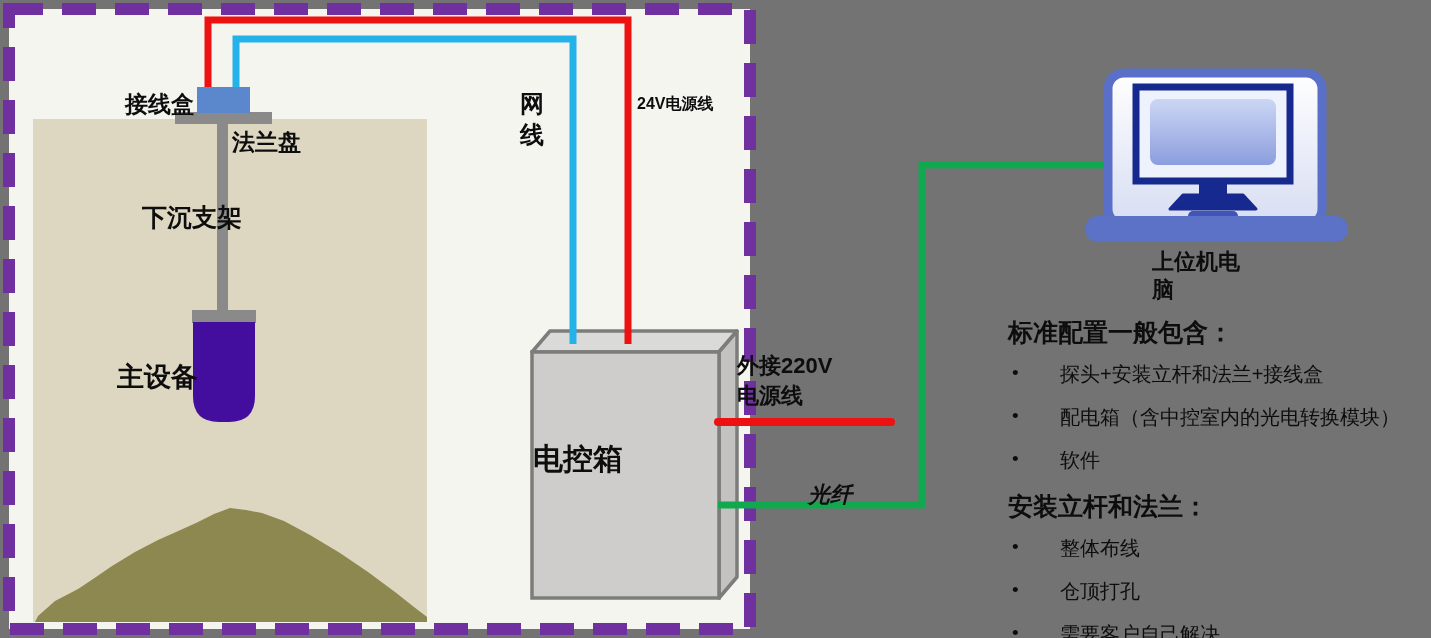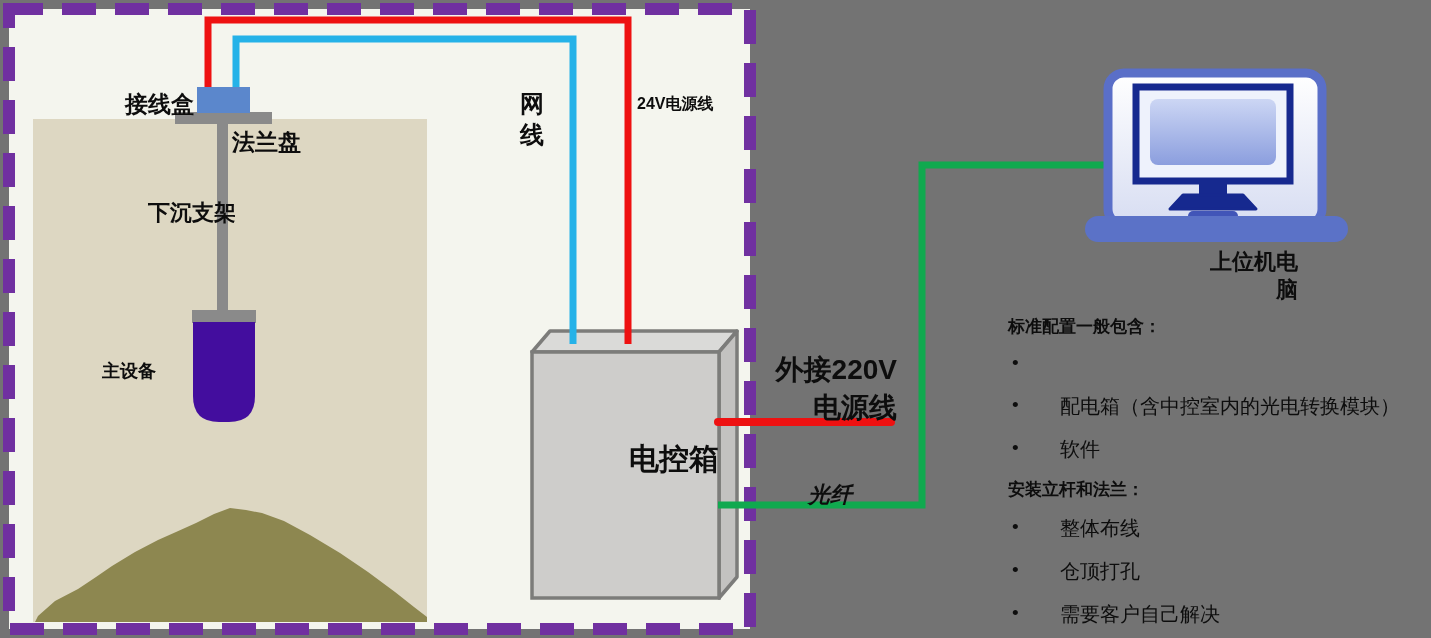--- a/index.html
+++ b/index.html
@@ -11,33 +11,33 @@
     overflow:hidden;
   }
   .canvas svg{position:absolute;left:0;top:0;}
   .lbl{
     position:absolute;
     color:#0d0d0d;
     font-weight:bold;
     white-space:nowrap;
     line-height:1.2;
   }
-  .lbl.center{text-align:right;white-space:normal;}
+  .lbl.center{text-align:left;white-space:normal;}
   .lbl .line{display:block;}
   #label-network{
     width:30px;white-space:normal;word-break:break-all;
     text-align:left;line-height:1.3;
   }
   
   .notes{
     position:absolute;left:1008px;top:317px;width:424px;
     color:#0d0d0d;
   }
   .notes .heading{
-    font-size:17px;font-weight:bold;line-height:1.2;
+    font-size:25px;font-weight:bold;line-height:1.2;
     margin:0 0 15px 0;
   }
   .notes .row{
     display:flex;align-items:flex-start;
     font-size:20px;line-height:1.2;
     margin:0 0 19px 0;
   }
   .notes .bullet{
     width:48px;flex:0 0 48px;font-size:19px;padding-left:4px;
   }
@@ -100,48 +100,49 @@
       <polygon points="1170,209 1183,195 1243,195 1256,209" fill="#16298f" stroke="#16298f" stroke-width="3" stroke-linejoin="round"></polygon>
       <rect x="1188" y="211" width="50" height="10" rx="5" fill="#4155b8"></rect>
       <rect x="1085" y="216" width="263" height="26" rx="13" fill="#5b72c7"></rect>
     </g>
   </svg>
 
   <div class="lbl" id="label-junction" style="left:125px;top:91px;font-size:23px;">接线盒</div>
 
   <div class="lbl" style="left:232px;top:129px;font-size:23px;">法兰盘</div>
 
-  <div class="lbl" style="left:148px;top:202px;font-size:22px;font-family:Liberation Mono, monospace;">下沉支架</div>
+  <div class="lbl" style="left:142px;top:202px;font-size:25px;">下沉支架</div>
 
-  <div class="lbl" style="left:102px;top:361px;font-size:18px;">主设备</div>
+  <div class="lbl" style="left:117px;top:361px;font-size:27px;">主设备</div>
 
   <div class="lbl" id="label-network" style="left:520px;top:88px;font-size:24px;">网线</div>
 
   <div class="lbl" style="left:637px;top:94px;font-size:16px;">24V电源线</div>
 
   <div class="lbl center" style="left:533px;top:441px;width:186px;font-size:30px;">电控箱</div>
 
-  <div class="lbl center" style="left:765px;top:351px;width:132px;font-size:28px;line-height:1.35;">
+  <div class="lbl center" style="left:737px;top:351px;width:132px;font-size:22px;line-height:1.35;">
     <span class="line">外接220V</span>
     <span class="line">电源线</span>
   </div>
 
   <div class="lbl" style="left:808px;top:482px;font-size:22px;font-style:italic;">光纤</div>
 
   <div class="lbl center" style="left:1152px;top:248px;width:146px;font-size:22px;line-height:1.25;">
     <span class="line">上位机电</span>
     <span class="line">脑</span>
   </div>
 
   <div class="notes">
 
     <div class="heading">标准配置一般包含：</div>
 
     <div class="row">
       <span class="bullet">•</span>
+      <span class="item-text">探头+安装立杆和法兰+接线盒</span>
     </div>
     <div class="row">
       <span class="bullet">•</span>
       <span class="item-text">配电箱（含中控室内的光电转换模块）</span>
     </div>
     <div class="row">
       <span class="bullet">•</span>
       <span class="item-text">软件</span>
     </div>
 

